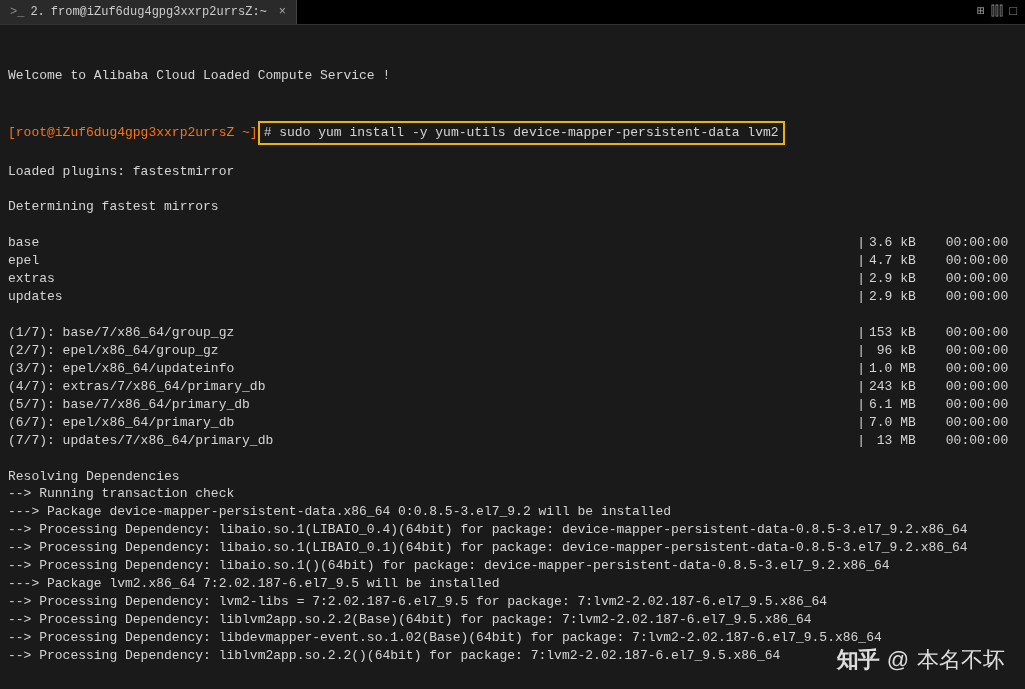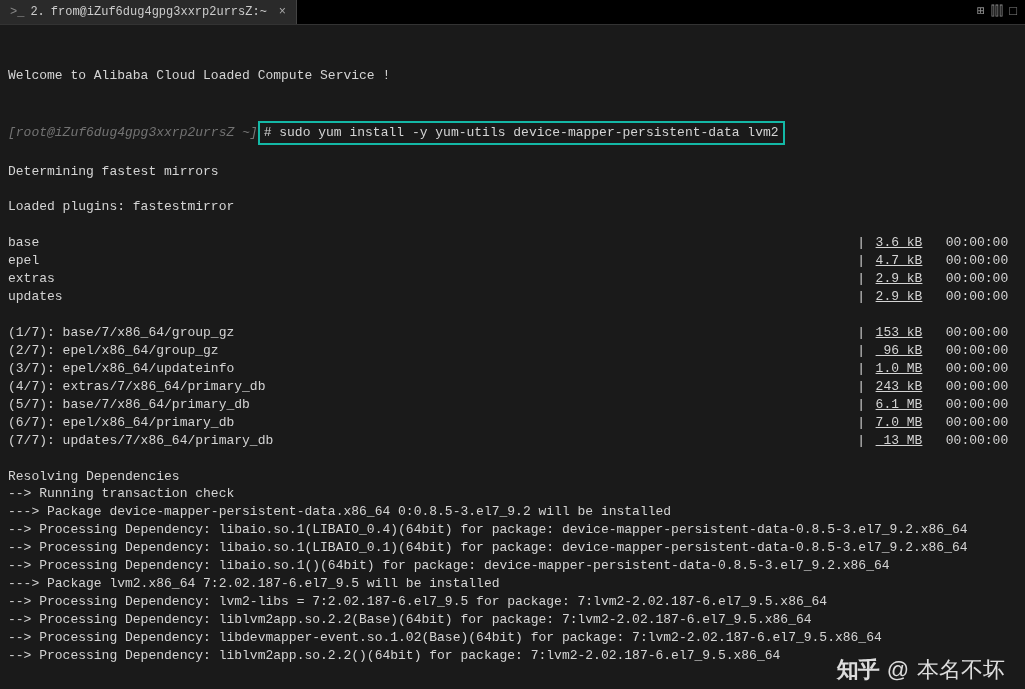--- a/index.html
+++ b/index.html
@@ -41,38 +41,38 @@
     gap: 2px;
     padding-right: 6px;
     color: #888;
     font-size: 13px;
   }
   .tab-right span { padding: 0 2px; }
   .term {
     padding: 6px 8px 0 8px;
     white-space: pre;
   }
-  .prompt-user { color: #737373; font-style: italic; }
+  .prompt-user { color: #f97316; }
   .cmd-box {
-    border: 2px solid #14b8a6;
+    border: 2px solid #eab308;
     padding: 1px 4px;
     display: inline-block;
   }
   .repo-line {
     display: flex;
   }
   .repo-name { flex: 0 0 auto; }
   .repo-gap { flex: 1 1 auto; }
   .repo-bar { color: #d4d4d4; padding: 0 4px; }
-  .repo-size { width: 60px; text-align: center; display: inline-block; white-space: pre; text-decoration: underline; }
+  .repo-size { width: 60px; text-align: left; display: inline-block; white-space: pre; }
   .repo-time { width: 80px; text-align: center; display: inline-block; padding-left: 8px; }
   .watermark {
     position: absolute;
     right: 20px;
-    bottom: 4px;
+    bottom: 14px;
     color: rgba(255,255,255,0.85);
     font-family: "PingFang SC","Microsoft YaHei",sans-serif;
     font-size: 22px;
     display: flex;
     align-items: center;
     gap: 8px;
     pointer-events: none;
   }
   .zhihu-icon {
     font-weight: bold;
@@ -95,22 +95,22 @@
     <span>⫿⫿⫿</span>
     <span>□</span>
   </div>
 </div>
 
 <div class="term">
 <div></div>
 <div>Welcome to Alibaba Cloud Loaded Compute Service !</div>
 <div></div>
 <div><span class="prompt-user">[root@iZuf6dug4gpg3xxrp2urrsZ ~]</span><span class="cmd-box"><span>#</span><span> sudo yum install -y yum-utils device-mapper-persistent-data lvm2</span></span></div>
+<div>Loaded plugins: fastestmirror</div>
 <div>Determining fastest mirrors</div>
-<div>Loaded plugins: fastestmirror</div>
 <div id="repos"><div class="repo-line"><span class="repo-name">base</span><span class="repo-gap"></span><span class="repo-bar">|</span><span class="repo-size">3.6 kB</span><span class="repo-time">00:00:00</span></div><div class="repo-line"><span class="repo-name">epel</span><span class="repo-gap"></span><span class="repo-bar">|</span><span class="repo-size">4.7 kB</span><span class="repo-time">00:00:00</span></div><div class="repo-line"><span class="repo-name">extras</span><span class="repo-gap"></span><span class="repo-bar">|</span><span class="repo-size">2.9 kB</span><span class="repo-time">00:00:00</span></div><div class="repo-line"><span class="repo-name">updates</span><span class="repo-gap"></span><span class="repo-bar">|</span><span class="repo-size">2.9 kB</span><span class="repo-time">00:00:00</span></div></div>
 <div id="downloads"><div class="repo-line"><span class="repo-name">(1/7): base/7/x86_64/group_gz</span><span class="repo-gap"></span><span class="repo-bar">|</span><span class="repo-size">153 kB</span><span class="repo-time">00:00:00</span></div><div class="repo-line"><span class="repo-name">(2/7): epel/x86_64/group_gz</span><span class="repo-gap"></span><span class="repo-bar">|</span><span class="repo-size"> 96 kB</span><span class="repo-time">00:00:00</span></div><div class="repo-line"><span class="repo-name">(3/7): epel/x86_64/updateinfo</span><span class="repo-gap"></span><span class="repo-bar">|</span><span class="repo-size">1.0 MB</span><span class="repo-time">00:00:00</span></div><div class="repo-line"><span class="repo-name">(4/7): extras/7/x86_64/primary_db</span><span class="repo-gap"></span><span class="repo-bar">|</span><span class="repo-size">243 kB</span><span class="repo-time">00:00:00</span></div><div class="repo-line"><span class="repo-name">(5/7): base/7/x86_64/primary_db</span><span class="repo-gap"></span><span class="repo-bar">|</span><span class="repo-size">6.1 MB</span><span class="repo-time">00:00:00</span></div><div class="repo-line"><span class="repo-name">(6/7): epel/x86_64/primary_db</span><span class="repo-gap"></span><span class="repo-bar">|</span><span class="repo-size">7.0 MB</span><span class="repo-time">00:00:00</span></div><div class="repo-line"><span class="repo-name">(7/7): updates/7/x86_64/primary_db</span><span class="repo-gap"></span><span class="repo-bar">|</span><span class="repo-size"> 13 MB</span><span class="repo-time">00:00:00</span></div></div>
 <div id="deps"><div>Resolving Dependencies</div><div>--&gt; Running transaction check</div><div>---&gt; Package device-mapper-persistent-data.x86_64 0:0.8.5-3.el7_9.2 will be installed</div><div>--&gt; Processing Dependency: libaio.so.1(LIBAIO_0.4)(64bit) for package: device-mapper-persistent-data-0.8.5-3.el7_9.2.x86_64</div><div>--&gt; Processing Dependency: libaio.so.1(LIBAIO_0.1)(64bit) for package: device-mapper-persistent-data-0.8.5-3.el7_9.2.x86_64</div><div>--&gt; Processing Dependency: libaio.so.1()(64bit) for package: device-mapper-persistent-data-0.8.5-3.el7_9.2.x86_64</div><div>---&gt; Package lvm2.x86_64 7:2.02.187-6.el7_9.5 will be installed</div><div>--&gt; Processing Dependency: lvm2-libs = 7:2.02.187-6.el7_9.5 for package: 7:lvm2-2.02.187-6.el7_9.5.x86_64</div><div>--&gt; Processing Dependency: liblvm2app.so.2.2(Base)(64bit) for package: 7:lvm2-2.02.187-6.el7_9.5.x86_64</div><div>--&gt; Processing Dependency: libdevmapper-event.so.1.02(Base)(64bit) for package: 7:lvm2-2.02.187-6.el7_9.5.x86_64</div><div>--&gt; Processing Dependency: liblvm2app.so.2.2()(64bit) for package: 7:lvm2-2.02.187-6.el7_9.5.x86_64</div></div>
 </div>
 
 <div class="watermark">
   <span class="zhihu-icon">知乎</span>
   <span>@</span>
     <span>本名不坏</span>
 </div>

